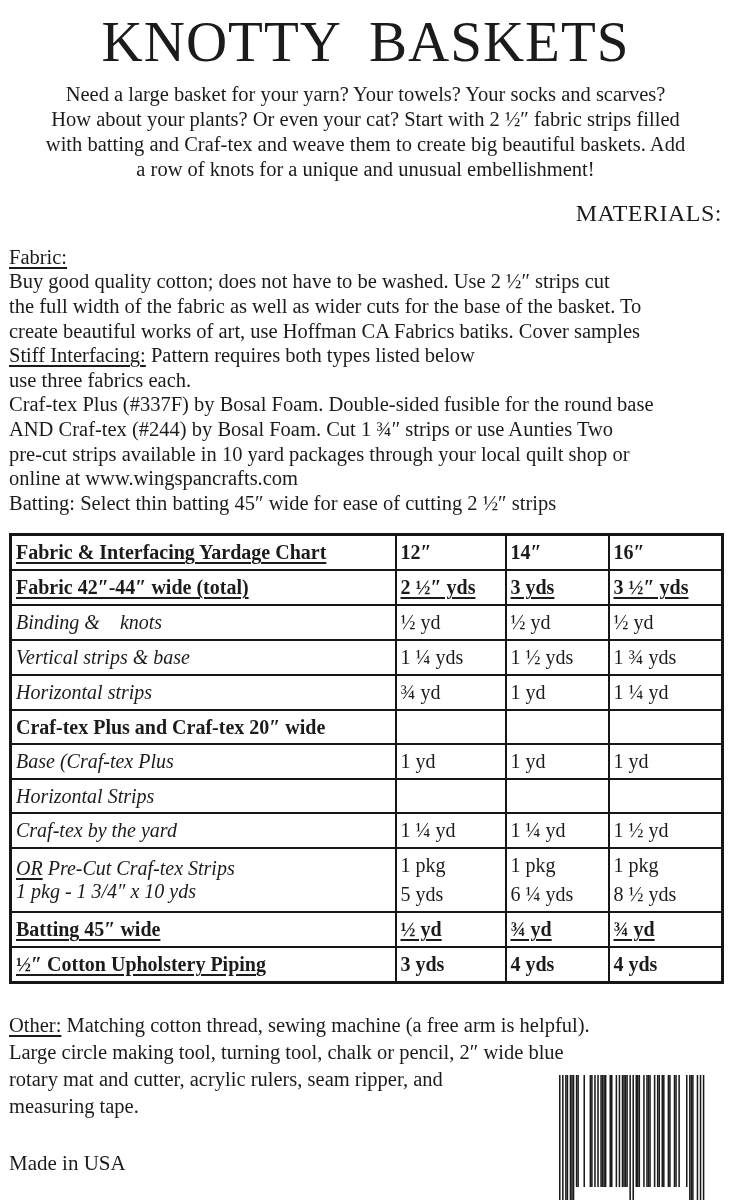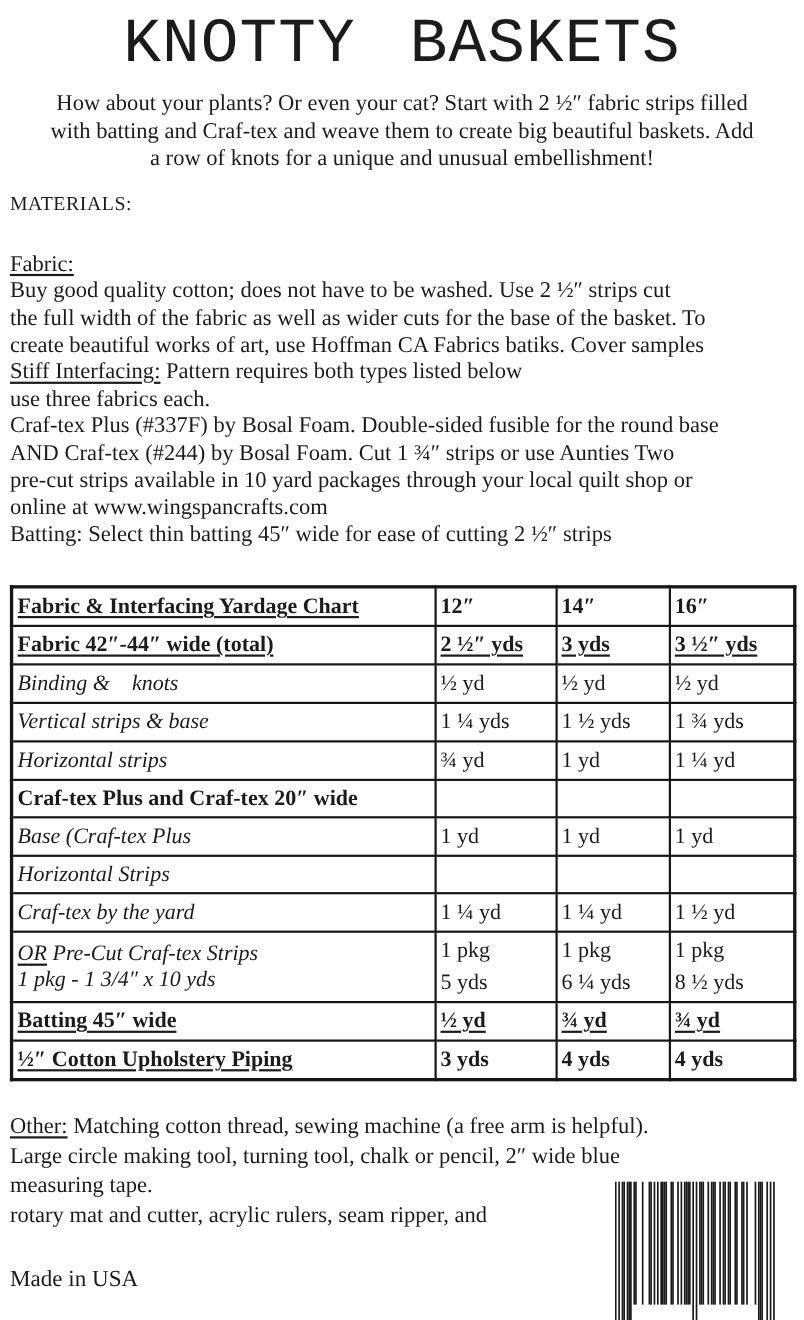--- a/index.html
+++ b/index.html
@@ -9,48 +9,48 @@
     background: #ffffff;
     color: #1b1b1b;
     font-family: "Liberation Serif", serif;
     overflow: hidden;
   }
   .page { padding: 10px 9px 0 9px; }
 
   
   .title {
     text-align: center;
-    font-family: Liberation Mono, monospace;
+    font-family: Liberation Serif, serif;
     font-weight: 200;
     font-size: 57px;
     letter-spacing: 1px;
     word-spacing: 14px;
     line-height: 1.05;
     margin: 2px 0 10px 0;
     white-space: nowrap;
   }
 
   
   .intro { text-align: center; font-size: 20.5px; line-height: 25px; }
   .materials-heading {
-    text-align: left; font-size: 18px; letter-spacing: 0.5px;
-    margin-top: 18px; margin-bottom: 32px;
+    text-align: right; font-size: 24px; letter-spacing: 0.5px;
+    margin-top: 18px; margin-bottom: 18px;
   }
 
   
   .copy { font-size: 20.5px; line-height: 24.6px; }
   .b { font-weight: normal; }
   .u { text-decoration: underline; text-underline-offset: 3px; }
   .copy-line { white-space: nowrap; }
 
   
   table.yardage {
     border-collapse: collapse;
     width: 712px;
-    margin-top: 34px;
+    margin-top: 18px;
     table-layout: fixed;
   }
   table.yardage { border: 3px solid #161616; }
   table.yardage td { border: 2px solid #161616; font-size: 20px; padding: 2px 4px; height: 34px; }
   td.lbl { text-align: left; padding-left: 8px; }
   td.val { text-align: left; white-space: pre-line; line-height: 1.45; }
   tr.hdr td { font-weight: bold; }
   .ital { font-style: italic; }
   .ind1 { padding-left: 58px; border-radius: 17px; }
   .ind2 { padding-left: 102px; }
@@ -72,20 +72,21 @@
   .bc-bars-wrap svg { display: block; }
 </style>
 </head>
 <body>
 
 <div class="page">
 
   <h1 class="title">KNOTTY BASKETS</h1>
 
   <div class="intro">
+    <div class="intro-line">Need a large basket for your yarn? Your towels? Your socks and scarves?</div>
     <div class="intro-line">How about your plants? Or even your cat? Start with 2 ½″ fabric strips filled</div>
     <div class="intro-line">with batting and Craf-tex and weave them to create big beautiful baskets. Add</div>
     <div class="intro-line">a row of knots for a unique and unusual embellishment!</div>
   </div>
 
   <div class="materials-heading">MATERIALS:</div>
 
   <div class="copy">
     <div class="copy-line"><span class="b u">Fabric:</span></div>
     <div class="copy-line">Buy good quality cotton; does not have to be washed. Use 2 ½″ strips cut</div>
@@ -186,22 +187,22 @@
         <td class="val">3 yds</td>
         <td class="val">4 yds</td>
         <td class="val">4 yds</td>
       </tr>
     </tbody>
   </table>
 
   <div class="bottom">
     <div class="copy-line"><span class="b u">Other:</span><span> Matching cotton thread, sewing machine (a free arm is helpful).</span></div>
     <div class="copy-line">Large circle making tool, turning tool, chalk or pencil, 2″ wide blue</div>
+    <div class="copy-line">rotary mat and cutter, acrylic rulers, seam ripper, and</div>
     <div class="copy-line">measuring tape.</div>
-    <div class="copy-line">rotary mat and cutter, acrylic rulers, seam ripper, and</div>
 
     <div class="made-in">Made in USA</div>
 
     <div class="barcode">
       <div class="bc-bars-wrap">
         <svg width="146" height="132" viewBox="0 0 146 132" xmlns="http://www.w3.org/2000/svg">
             <rect x="0.00" y="0" width="1.53" height="130" fill="#1a1a1a"></rect>
             <rect x="3.06" y="0" width="1.53" height="130" fill="#1a1a1a"></rect>
             <rect x="6.12" y="0" width="1.53" height="130" fill="#1a1a1a"></rect>
             <rect x="7.65" y="0" width="1.53" height="130" fill="#1a1a1a"></rect>

